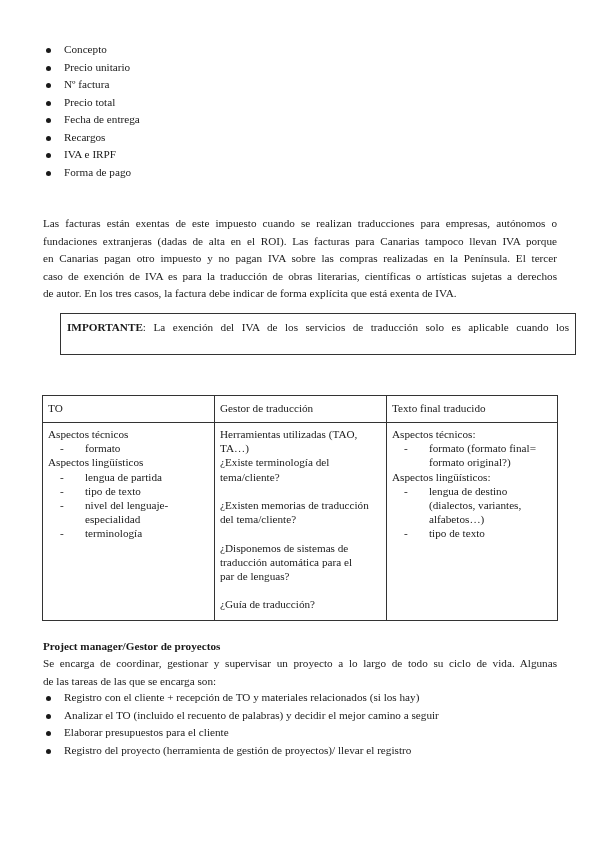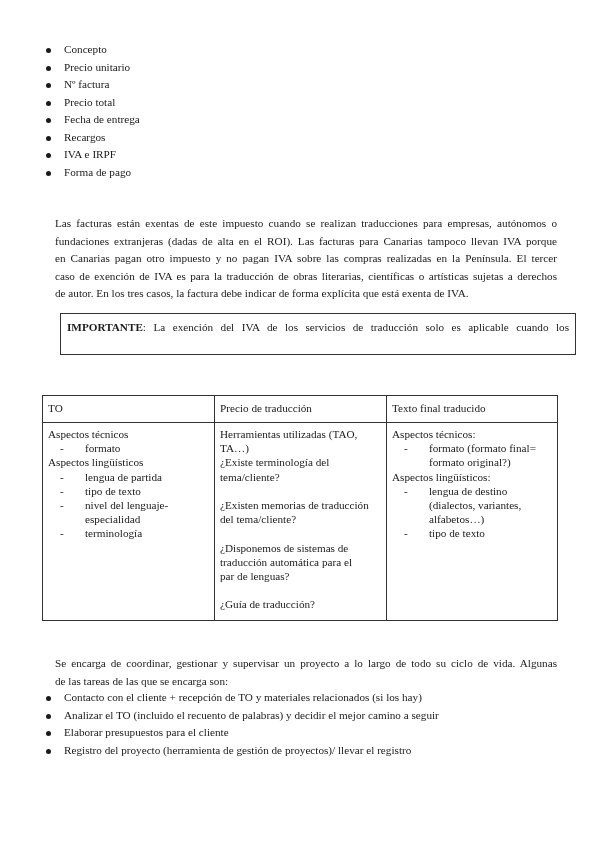--- a/index.html
+++ b/index.html
@@ -12,21 +12,21 @@
 
     ul.bullets { list-style: none; margin: 0; padding: 0; position: absolute; left: 44px; }
     ul.bullets li { position: relative; padding-left: 20px; height: 17.5px; white-space: nowrap; }
     ul.bullets li::before {
       content: ""; position: absolute; left: 2px; top: 7px;
       width: 5px; height: 5px; border-radius: 50%; background: #1a1a1a;
     }
 
     .heading { position: absolute; left: 43px; font-weight: bold; white-space: nowrap; }
     .para { position: absolute; left: 43px; width: 514px; text-align: justify; text-align-last: left; }
-    .para .line { display: block; height: 17.6px; text-align: justify; text-align-last: justify; white-space: nowrap; margin-left: 12px; }
+    .para .line { display: block; height: 17.6px; text-align: justify; text-align-last: justify; white-space: nowrap; }
     .para .line.last { text-align-last: left; }
 
     .notice {
       position: absolute; left: 60px; top: 313px; width: 502px; height: 30px;
       border: 1.5px solid #333; padding: 5px 6px;
     }
     .notice .line { display: block; height: 17.5px; white-space: nowrap; text-align: justify; text-align-last: justify; }
     .notice .line.last { text-align-last: left; }
     .notice b { font-weight: bold; }
 
@@ -74,21 +74,21 @@
 
   <table class="grid">
     <colgroup>
         <col style="width:172px">
         <col style="width:172px">
         <col style="width:171px">
       </colgroup>
     <tbody>
         <tr>
       <th>TO</th>
-      <th>Precio de traducción</th>
+      <th>Gestor de traducción</th>
       <th>Texto final traducido</th>
     </tr>
     <tr>
       <td>
         <span class="cell-line">Aspectos técnicos</span>
         <span class="dash-item"><span class="dash">-</span><span>formato</span></span>
         <span class="cell-line">Aspectos lingüísticos</span>
         <span class="dash-item"><span class="dash">-</span><span>lengua de partida</span></span>
         <span class="dash-item"><span class="dash">-</span><span>tipo de texto</span></span>
         <span class="dash-item"><span class="dash">-</span><span>nivel del lenguaje-</span></span>
@@ -117,24 +117,25 @@
         <span class="cell-line">Aspectos lingüísticos:</span>
         <span class="dash-item"><span class="dash">-</span><span>lengua de destino</span></span>
         <span class="dash-item"><span>(dialectos, variantes,</span></span>
         <span class="dash-item"><span>alfabetos…)</span></span>
         <span class="dash-item"><span class="dash">-</span><span>tipo de texto</span></span>
       </td>
     </tr>
   </tbody>
     </table>
 
+  <div class="heading" style="top:638px;">Project manager/Gestor de proyectos</div>
   <div class="para" style="top:655px;">
     <span class="line">Se encarga de coordinar, gestionar y supervisar un proyecto a lo largo de todo su ciclo de vida. Algunas</span>
     <span class="line last">de las tareas de las que se encarga son:</span>
   </div>
   <ul class="bullets" style="top:689px;">
-    <li>Contacto con el cliente + recepción de TO y materiales relacionados (si los hay)</li>
+    <li>Registro con el cliente + recepción de TO y materiales relacionados (si los hay)</li>
     <li>Analizar el TO (incluido el recuento de palabras) y decidir el mejor camino a seguir</li>
     <li>Elaborar presupuestos para el cliente</li>
     <li>Registro del proyecto (herramienta de gestión de proyectos)/ llevar el registro</li>
   </ul>
 
 </div>
 
 </body></html>

